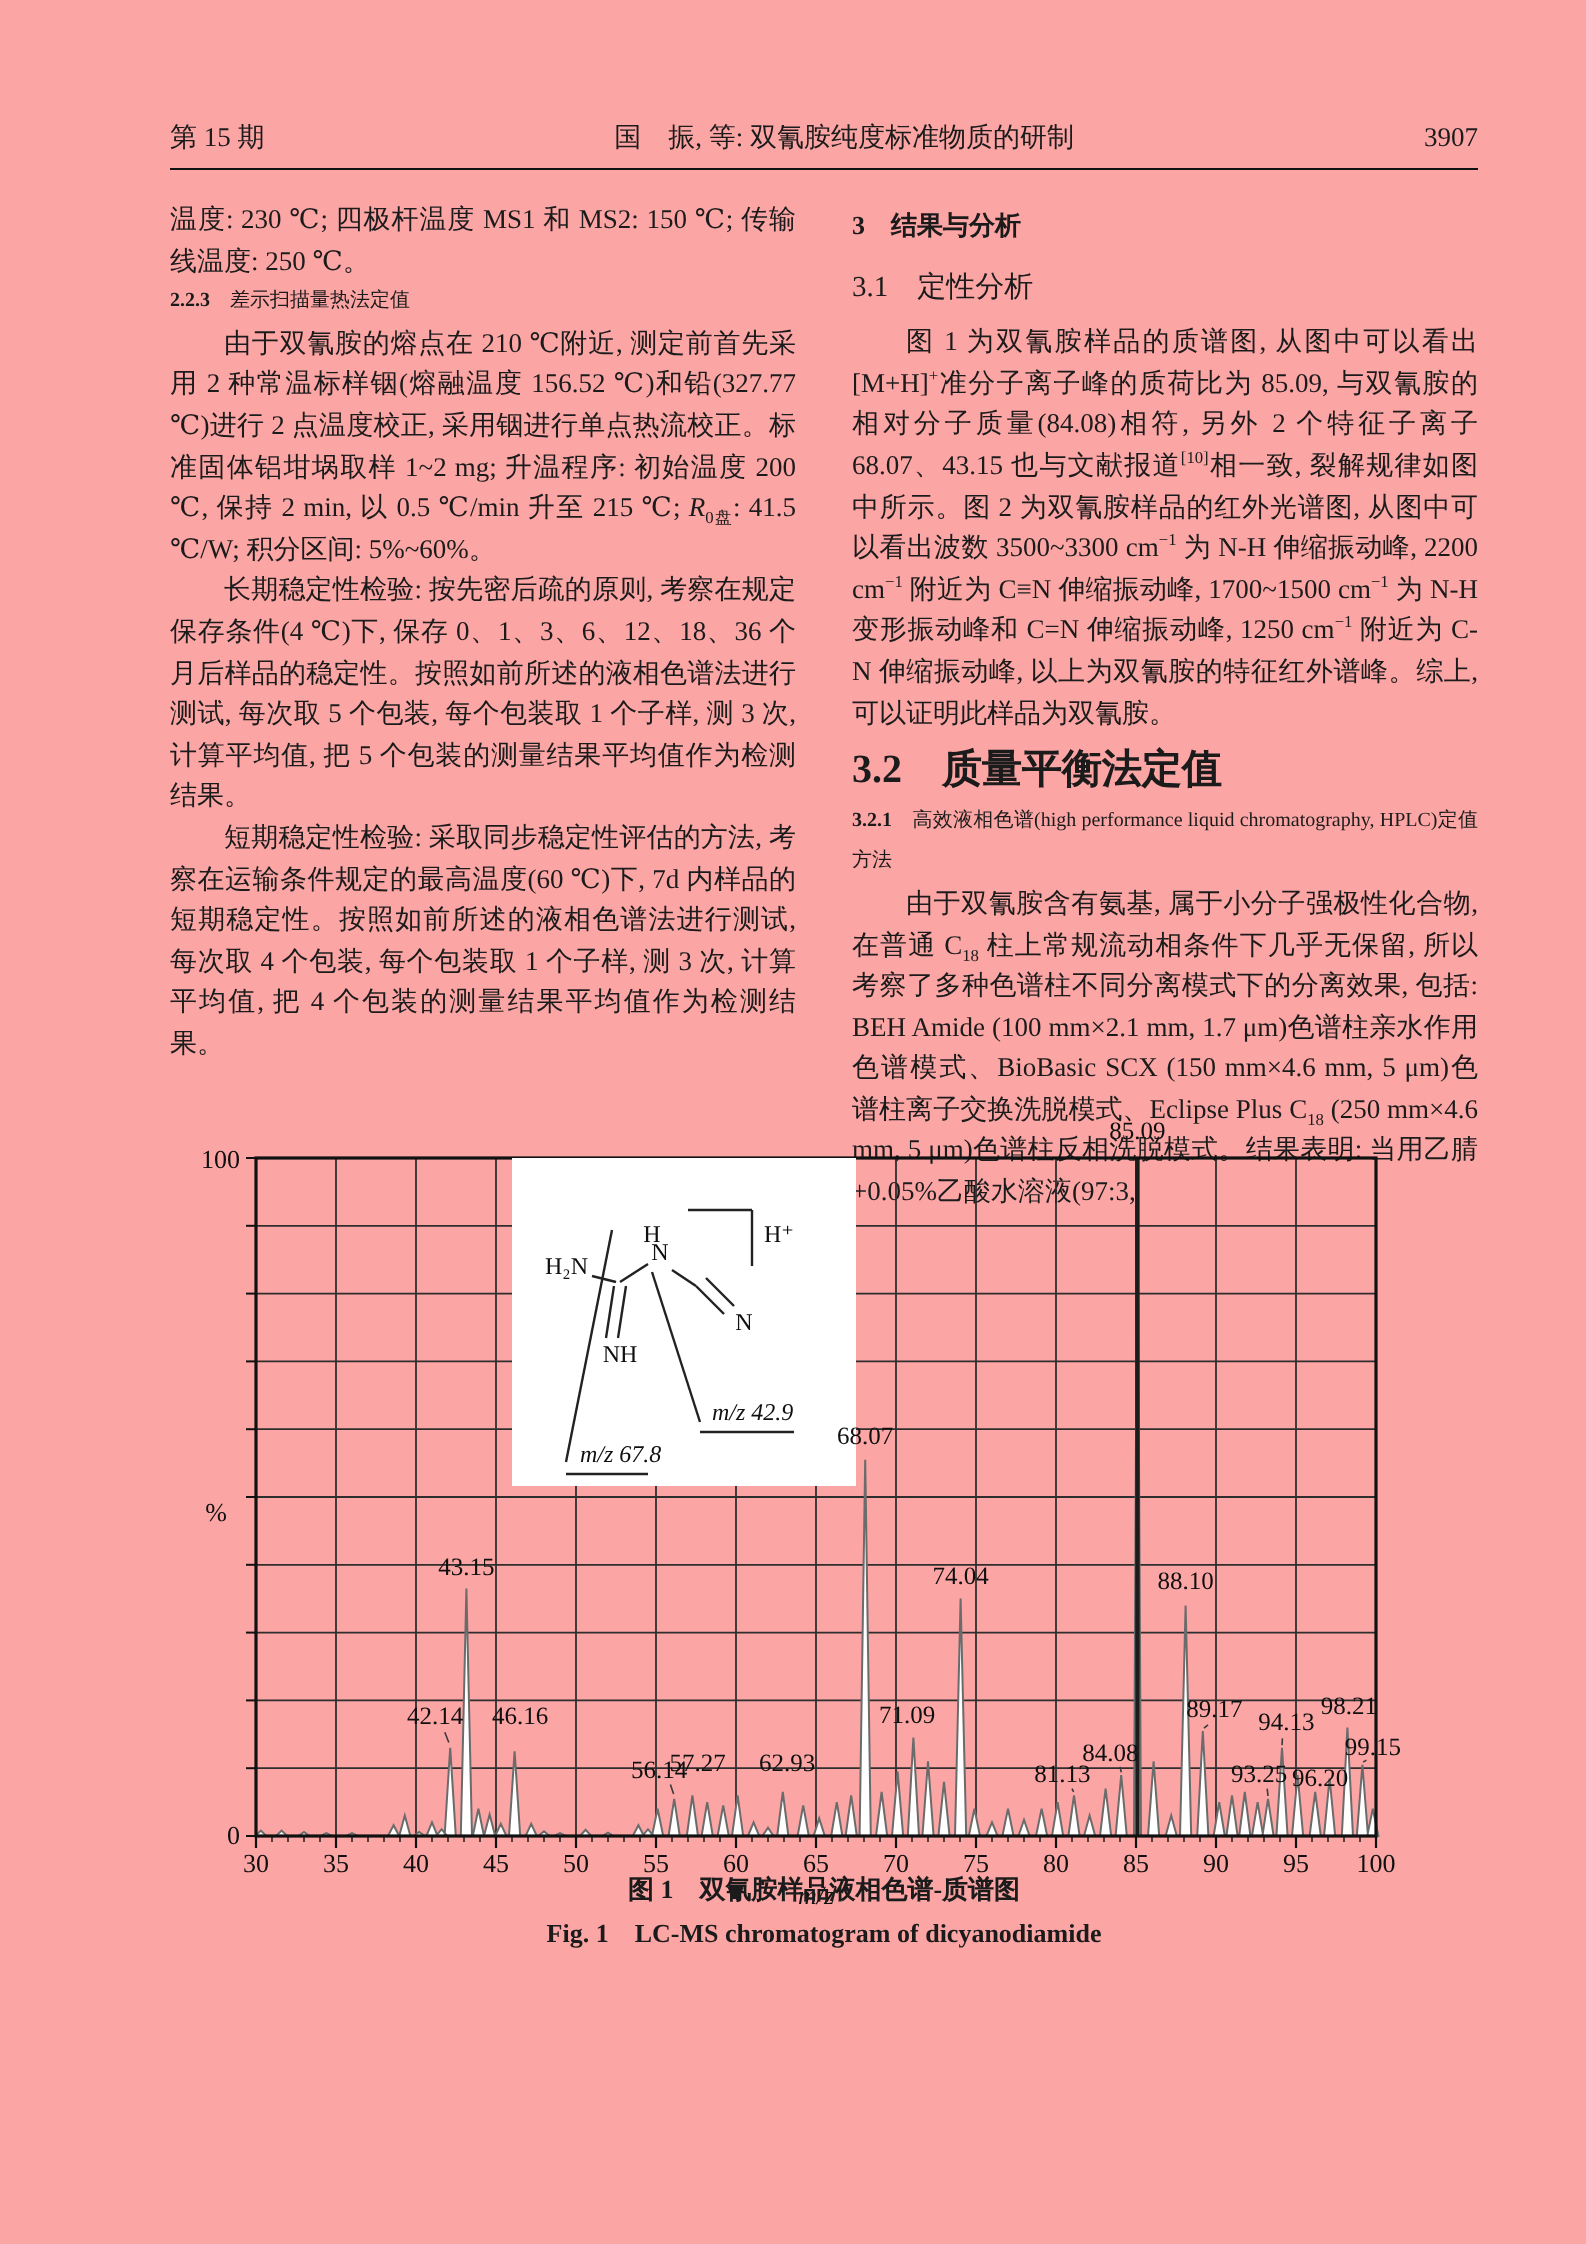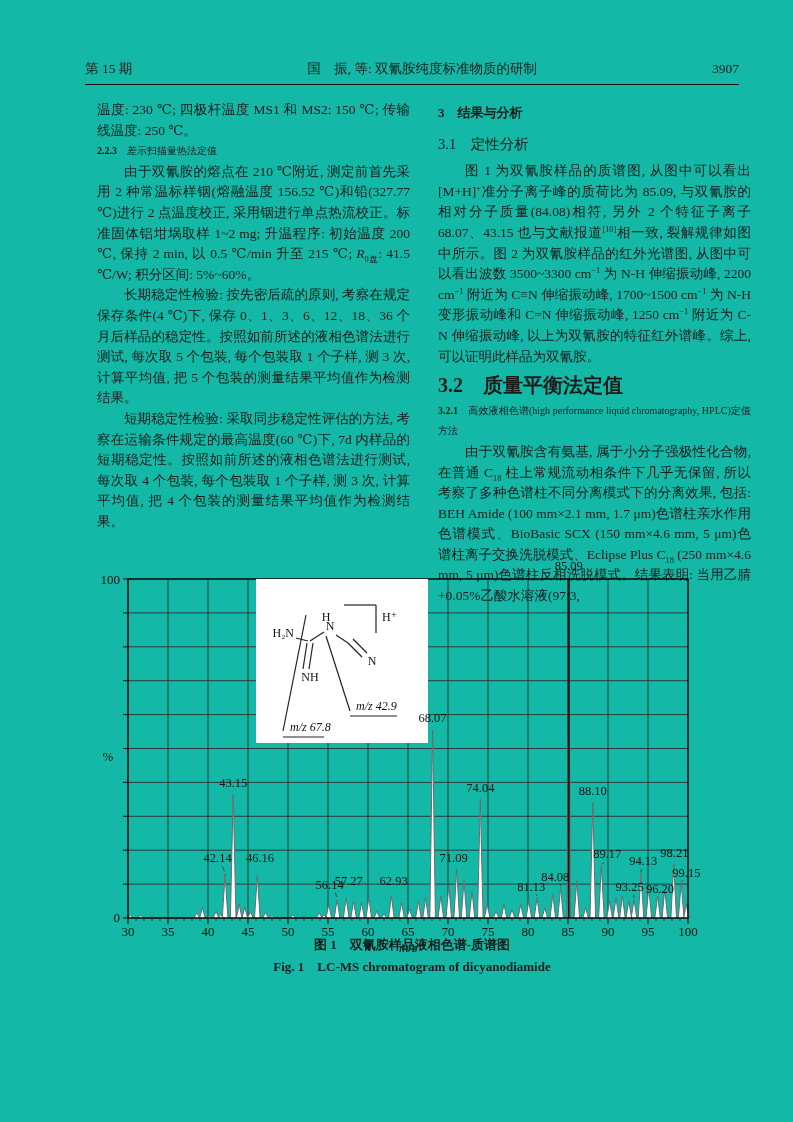--- a/index.html
+++ b/index.html
@@ -1,22 +1,22 @@
 <!DOCTYPE html>
 <html><head>
 <meta charset="utf-8">
 <style>
   html,body{margin:0;padding:0;background:#9a9a9a;}
-  .page{position:relative;width:793px;height:1122px;margin:0 auto;background:#14b8a6;
+  .page{position:relative;width:793px;height:1122px;margin:0 auto;background:#fca5a5;
         font-family:"Liberation Serif","DejaVu Serif",serif;color:#1b1b1b;overflow:hidden;}
   .pg-header{position:absolute;left:85px;top:60px;width:654px;display:flex;
              justify-content:space-between;align-items:baseline;font-size:13.5px;}
   .pg-header .mid{flex:1;text-align:center;}
   .header-rule{position:absolute;left:85px;top:84px;width:654px;border-top:1.4px solid #111;}
-  .columns{position:absolute;left:85px;top:100px;width:654px;display:flex;gap:28px;margin-left:12px;}
+  .columns{position:absolute;left:85px;top:100px;width:654px;display:flex;gap:28px;}
   .col{width:320px;font-size:13.5px;line-height:20.6px;text-align:justify;}
   .col p{margin:0;text-indent:2em;}
   .col p.noindent{text-indent:0;}
   .h-run{font-size:10px;font-weight:normal;margin:0;}
   .h-run b{font-weight:bold;}
   .h-big{font-size:13px;font-weight:bold;margin:3px 0 10px 0;}
   .h-sub{font-size:14.5px;font-weight:normal;margin:0 0 7px 0;}
   .h-sub2{font-size:20px;font-weight:bold;margin:8px 0 5px 0;}
   sup,sub{font-size:0.62em;line-height:0;}
   .fig-svg{position:absolute;left:86px;top:556px;}

